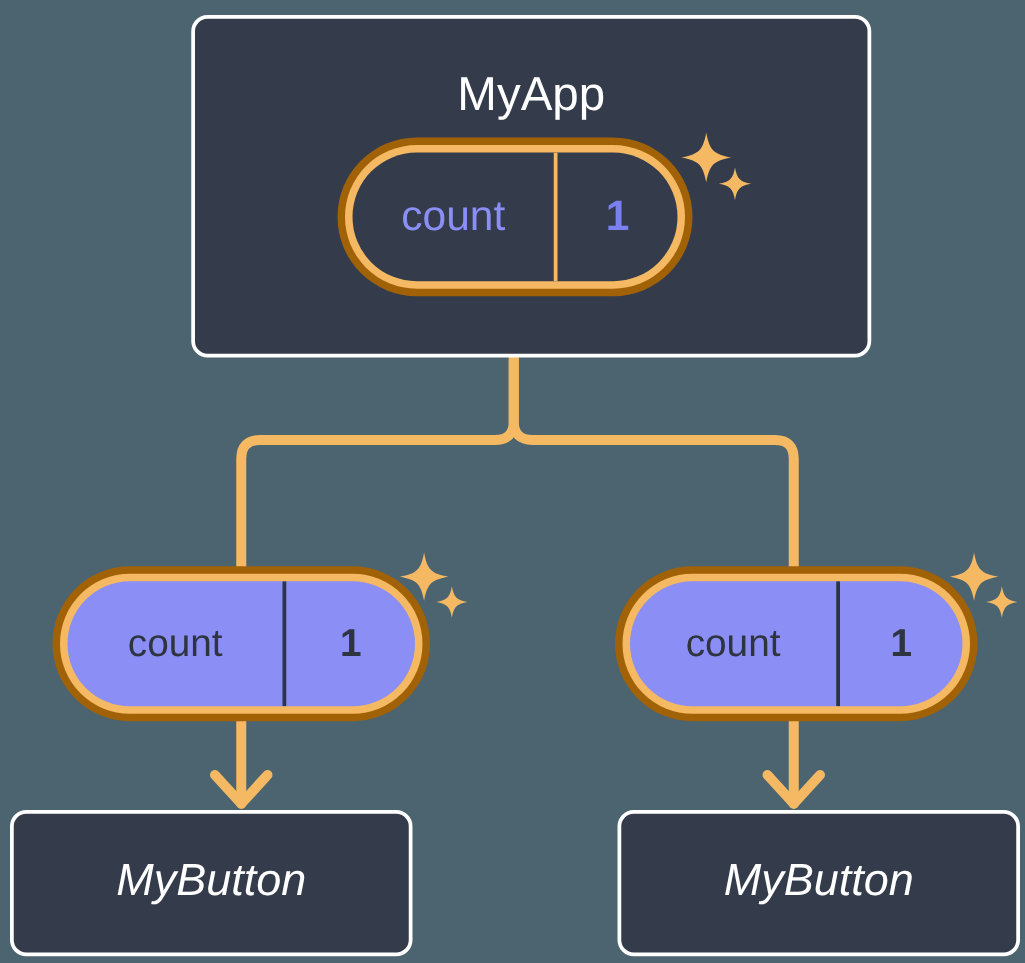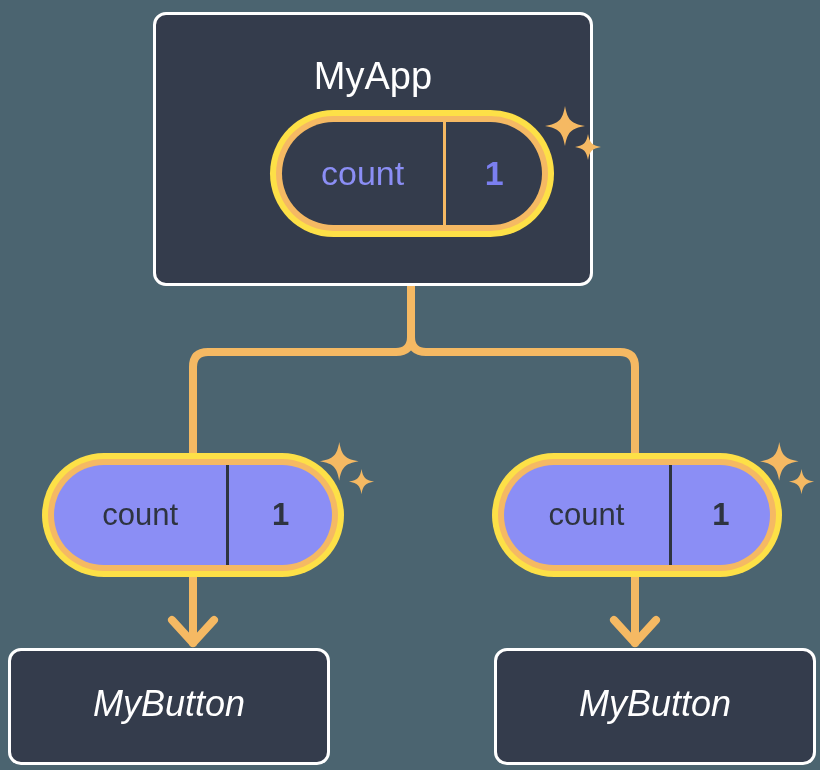--- a/index.html
+++ b/index.html
@@ -40,21 +40,21 @@
     width: 100%;
     text-align: center;
     color: #ffffff;
     font-weight: 400;
     white-space: nowrap;
   }
 
   #card-myapp {
     left: 153px;
     top: 12px;
-    width: 440px;
+    width: 544px;
     height: 274px;
   }
   #card-myapp .card-title {
     top: 40px;
     font-size: 38px;
   }
 
   .card-button {
     width: 322px;
     height: 117px;
@@ -66,21 +66,21 @@
     top: 32px;
     font-size: 36px;
   }
 
   
   .pill {
     position: absolute;
     box-sizing: border-box;
     display: flex;
     align-items: stretch;
-    background: #fde047;          
+    background: #a16207;          
     border-radius: 999px;
     padding: 6px;
     justify-content: center;
   }
   .pill-inner {
     flex: 1;
     display: flex;
     align-items: stretch;
     background: #f5b963;          
     border-radius: 999px;

